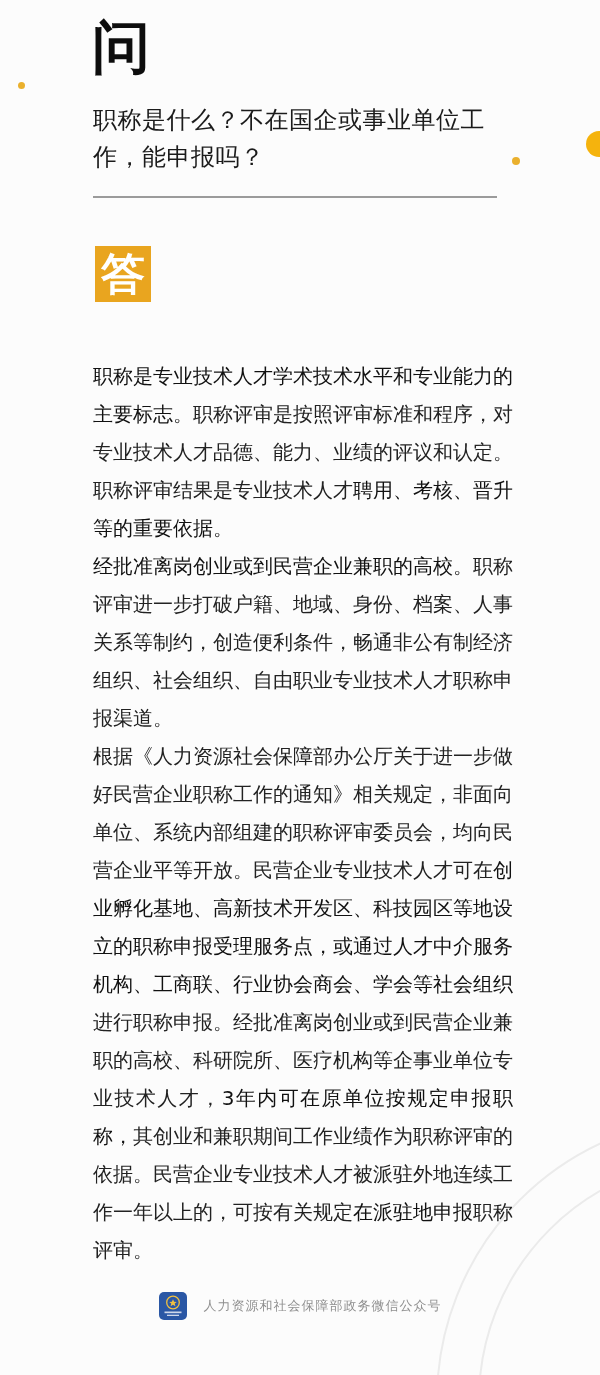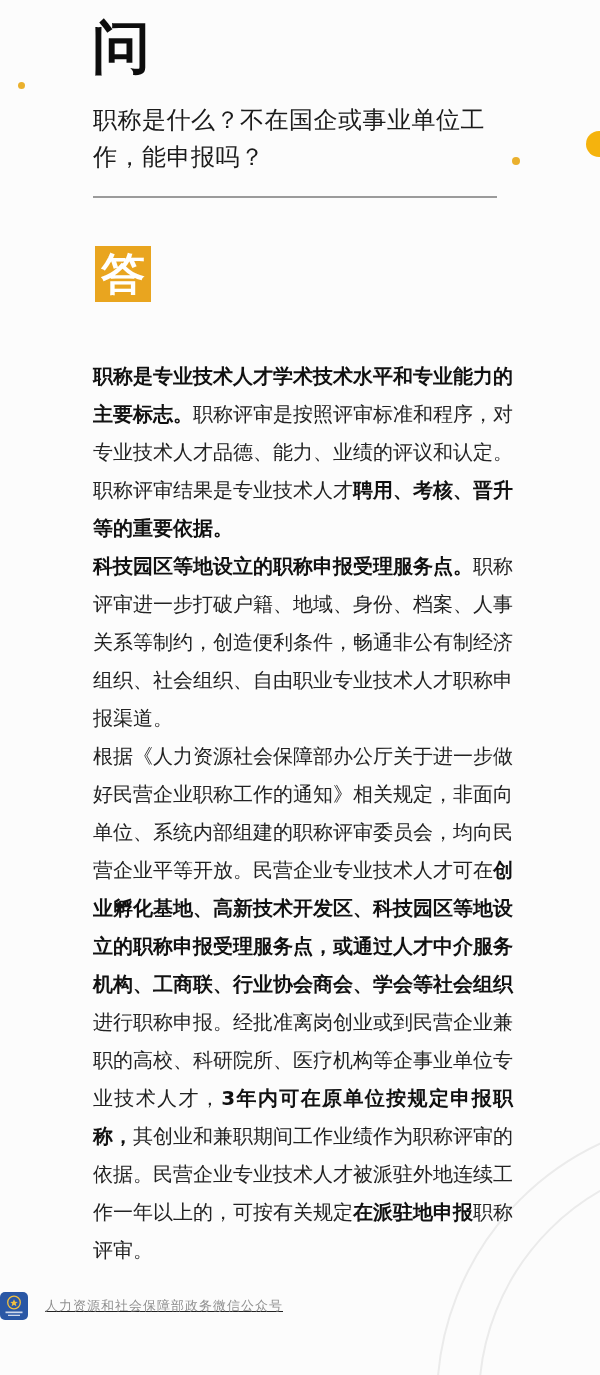--- a/index.html
+++ b/index.html
@@ -93,31 +93,30 @@
     position: absolute;
     left: 93px; top: 357px;
     width: 420px;
     font-size: 20px;
     line-height: 38px;
     color: var(--text);
     text-align: justify;
   }
   .a-body p { margin: 0; }
   .a-body .seg { font-weight: 400; }
-  .a-body .seg.bold { font-weight: 700; color: var(--text-bold); margin-top: 20px; }
+  .a-body .seg.bold { font-weight: 400; color: var(--text-bold); margin-top: 20px; }
 
   
   .footer {
     position: absolute;
     left: 0; right: 0; top: 1292px;
     display: flex;
     align-items: center;
-    justify-content: flex-start;
+    justify-content: center;
     gap: 17px;
-    text-decoration: underline;
   }
   .footer-logo {
     width: 28px; height: 28px;
     flex: 0 0 auto;
     display: block;
   }
   .footer-text {
     font-size: 13px;
     letter-spacing: 1px;
     color: var(--footer-text);
@@ -134,21 +133,21 @@
   <div class="ring ring-outer"></div>
   <div class="ring ring-inner"></div>
 
   <div class="q-glyph">问</div>
   <div class="q-title">职称是什么？不在国企或事业单位工作，能申报吗？</div>
   <div class="divider"></div>
 
   <div class="a-badge">答</div>
   <div class="a-body">
       <p><span class="seg bold">职称是专业技术人才学术技术水平和专业能力的主要标志。</span><span class="seg">职称评审是按照评审标准和程序，对专业技术人才品德、能力、业绩的评议和认定。职称评审结果是专业技术人才</span><span class="seg bold">聘用、考核、晋升等的重要依据。</span></p>
-      <p><span class="seg bold">科技园区等地设立的职称申报受理服务点。</span><span class="seg">职称评审进一步打破户籍、地域、身份、档案、人事关系等制约，创造便利条件，畅通非公有制经济组织、社会组织、自由职业专业技术人才职称申报渠道。</span></p>
+      <p><span class="seg bold">经批准离岗创业或到民营企业兼职的高校。</span><span class="seg">职称评审进一步打破户籍、地域、身份、档案、人事关系等制约，创造便利条件，畅通非公有制经济组织、社会组织、自由职业专业技术人才职称申报渠道。</span></p>
       <p><span class="seg">根据《人力资源社会保障部办公厅关于进一步做好民营企业职称工作的通知》相关规定，非面向单位、系统内部组建的职称评审委员会，均向民营企业平等开放。民营企业专业技术人才可在</span><span class="seg bold">创业孵化基地、高新技术开发区、科技园区等地设立的职称申报受理服务点，或通过人才中介服务机构、工商联、行业协会商会、学会等社会组织</span><span class="seg">进行职称申报。经批准离岗创业或到民营企业兼职的高校、科研院所、医疗机构等企事业单位专业技术人才，</span><span class="seg bold">3年内可在原单位按规定申报职称，</span><span class="seg">其创业和兼职期间工作业绩作为职称评审的依据。民营企业专业技术人才被派驻外地连续工作一年以上的，可按有关规定</span><span class="seg bold">在派驻地申报</span><span class="seg">职称评审。</span></p>
     </div>
 
   <div class="footer">
     <svg class="footer-logo" viewBox="0 0 28 28" xmlns="http://www.w3.org/2000/svg">
       <rect width="28" height="28" rx="5" fill="#2a57a5"></rect>
       <circle cx="14" cy="10.5" r="6.3" fill="none" stroke="#f0c040" stroke-width="1.3"></circle>
       <polygon points="14,7.2 15.1,9.7 17.8,9.9 15.7,11.6 16.4,14.2 14,12.8 11.6,14.2 12.3,11.6 10.2,9.9 12.9,9.7" fill="#f0c040"></polygon>
       <rect x="5.5" y="19.5" width="17" height="1.7" fill="#cdd7ea"></rect>
       <rect x="8" y="22.7" width="12" height="1.3" fill="#cdd7ea"></rect>

